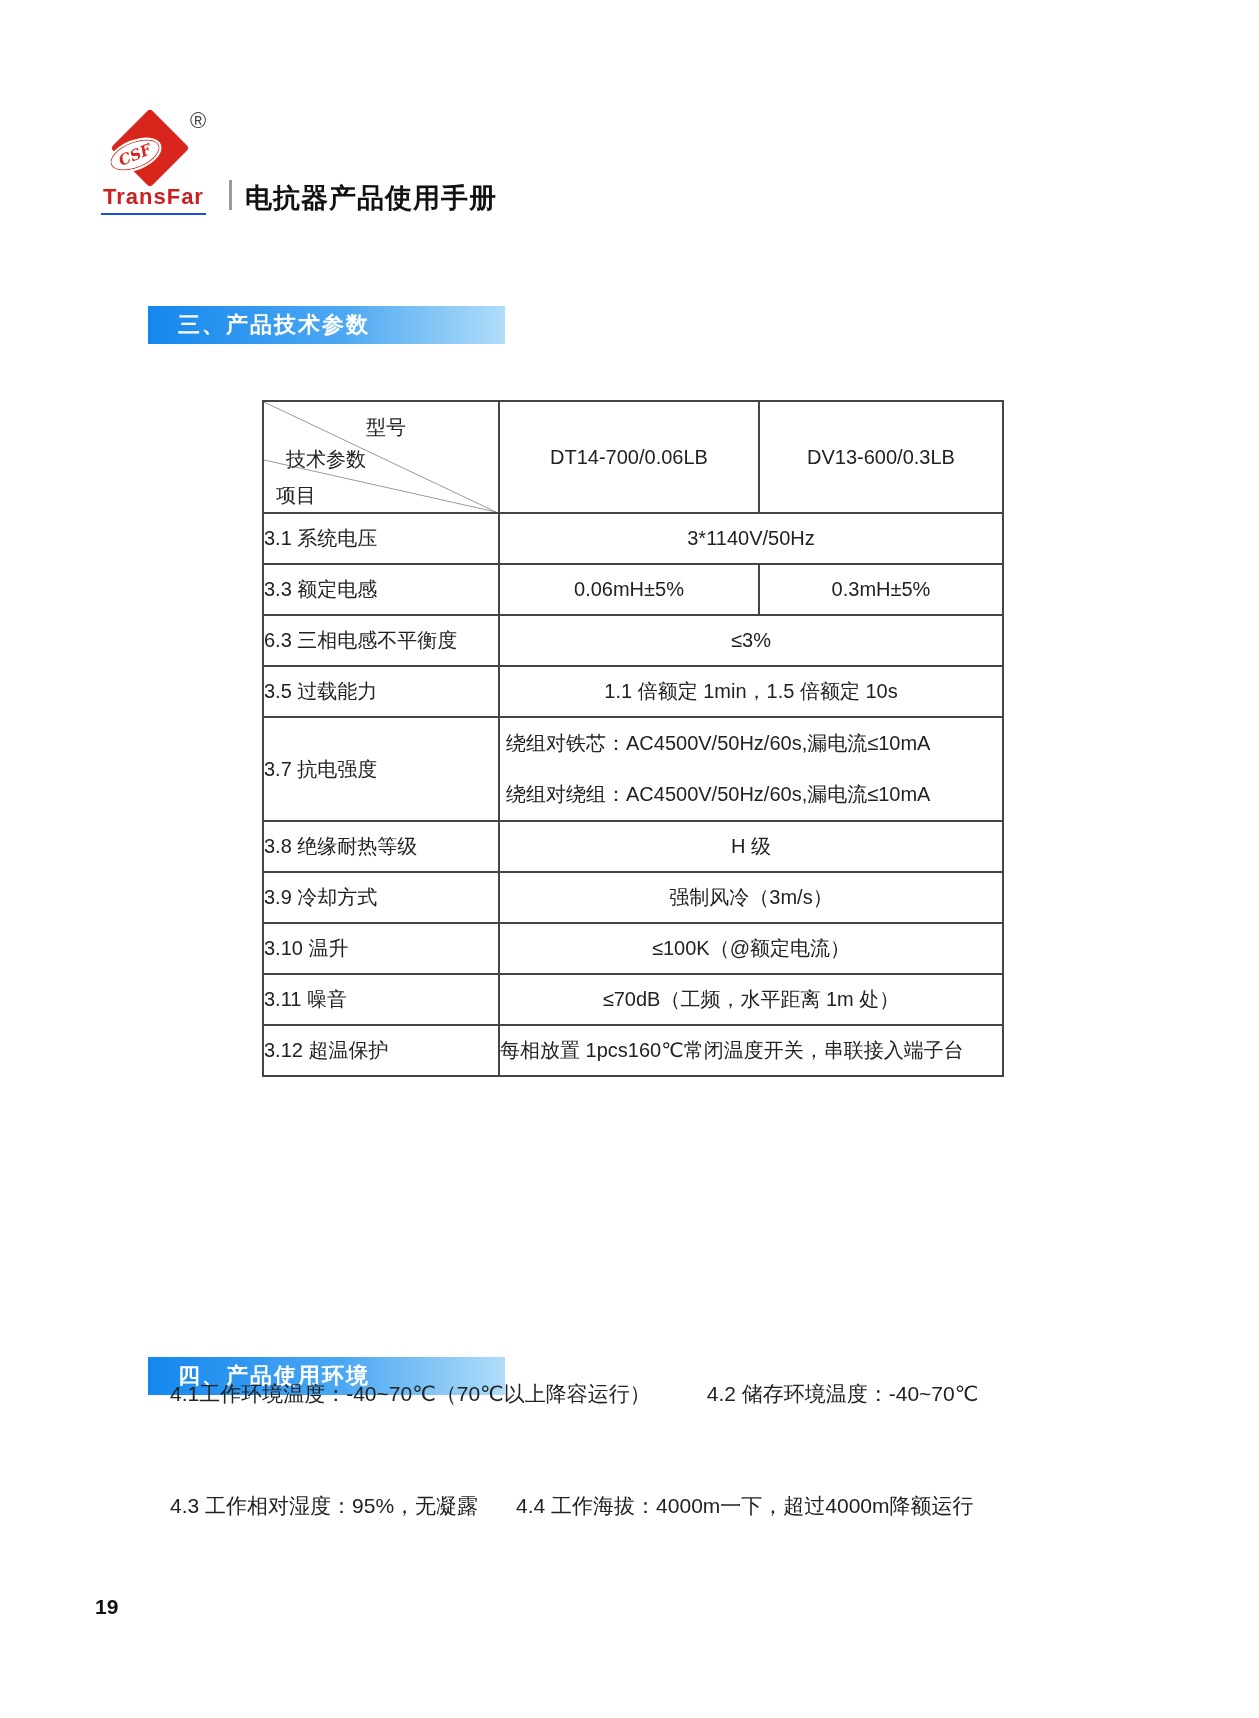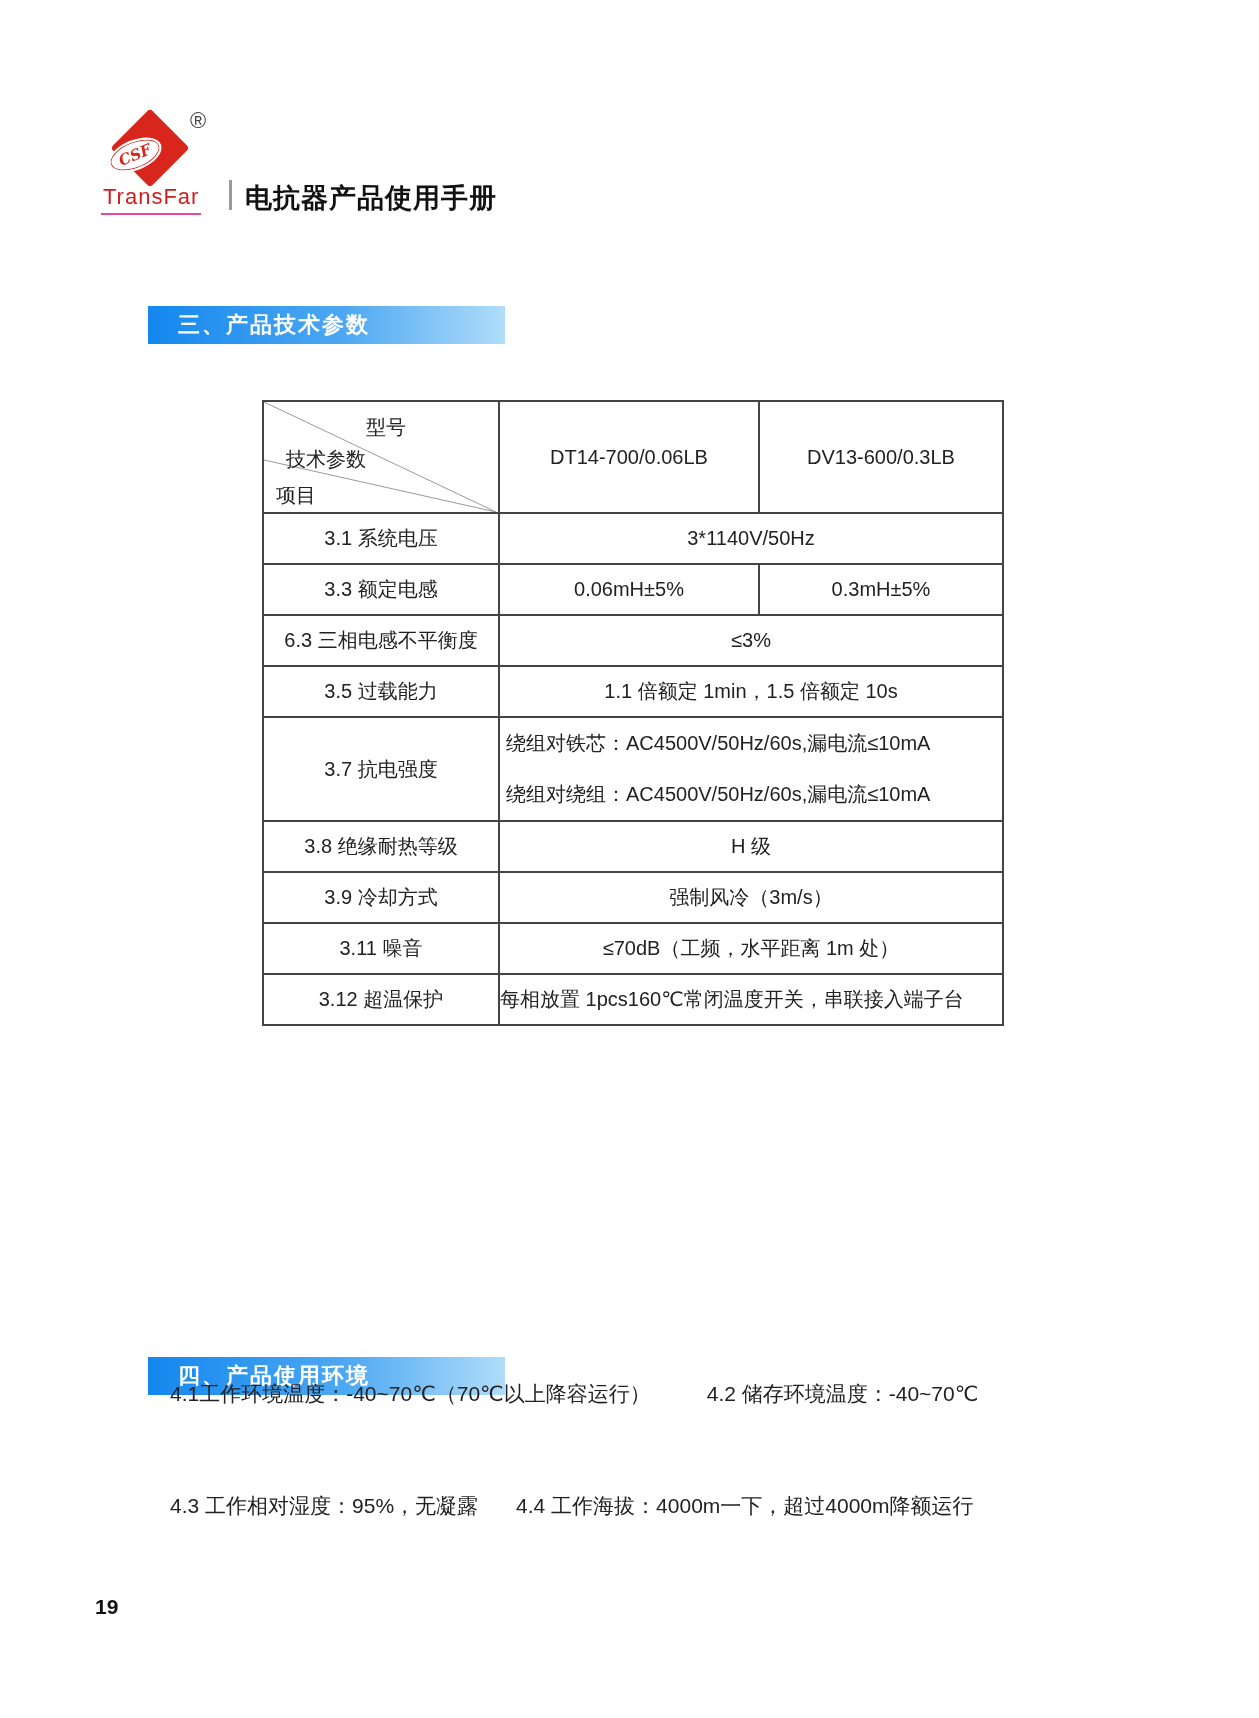--- a/index.html
+++ b/index.html
@@ -7,39 +7,39 @@
     width:1259px;height:1718px;position:relative;background:#ffffff;
     font-family:"Liberation Sans","DejaVu Sans",sans-serif;color:#222;
     overflow:hidden;
   }
   
   .logo-wrap{position:absolute;left:95px;top:100px;width:700px;height:120px;}
   .diamond{position:absolute;left:27px;top:20px;width:56px;height:56px;background:#d9261c;transform:rotate(45deg);border-radius:4px;}
   .oval{position:absolute;left:12px;top:40px;width:52px;height:26px;background:#ffffff;border:2px solid #fff;border-radius:50%;transform:rotate(-22deg);display:flex;align-items:center;justify-content:center;box-shadow:0 0 0 1px #d9261c inset;}
   .oval span{font-family:"DejaVu Serif",serif;font-style:italic;font-weight:bold;font-size:15px;color:#d9261c;}
   .reg-mark{position:absolute;left:95px;top:8px;font-size:22px;color:#444;}
-  .brand-name{position:absolute;left:6px;top:84px;font-size:22px;font-weight:normal;color:#cc1f1f;letter-spacing:1px;border-bottom:2px solid #ec4899;padding:0 2px 3px 2px;}
+  .brand-name{position:absolute;left:6px;top:84px;font-size:22px;font-weight:bold;color:#cc1f1f;letter-spacing:1px;border-bottom:2px solid #1d4ed8;padding:0 2px 3px 2px;}
   .logo-divider{position:absolute;left:134px;top:80px;width:3px;height:30px;background:#9a9a9a;}
   .doc-title{position:absolute;left:150px;top:80px;font-size:27px;font-weight:bold;color:#111;letter-spacing:1px;}
   
   .section-bar{
     position:absolute;left:148px;width:357px;height:38px;
     background:linear-gradient(90deg,#1487ee 0%,#4da8f2 55%,#b0ddf9 100%);
     color:#ffffff;font-size:22px;font-weight:bold;letter-spacing:2px;
     line-height:38px;padding-left:30px;box-sizing:border-box;
   }
   #section-bar-3{top:306px;}
   #section-bar-4{top:1357px;}
   
   table.params{
     position:absolute;left:262px;top:400px;border-collapse:collapse;table-layout:fixed;
     width:740px;font-size:20px;color:#222;padding-left:44px;
   }
   table.params td{border:2px solid #444;padding:0;vertical-align:middle;}
-  td.label{padding-left:13px;text-align:center;border-radius:13px;}
+  td.label{padding-left:13px;text-align:left;border-radius:13px;}
   td.val{text-align:center;}
   td.val-left{text-align:left;padding-left:8px;}
   tr.r{height:51px;}
   tr.r-double{height:102px;}
   tr.r-head{height:110px;}
   .corner{position:relative;height:110px;}
   .corner svg{position:absolute;left:0;top:0;}
   .corner .lbl{position:absolute;font-size:20px;color:#222;white-space:nowrap;}
   .lbl-model{left:102px;top:12px;}
   .lbl-tech{left:22px;top:44px;}
@@ -118,20 +118,24 @@
   </tr>
   <tr class="r">
     <td class="label">3.8 绝缘耐热等级</td>
     <td class="val" colspan="2">H 级</td>
   </tr>
   <tr class="r">
     <td class="label">3.9 冷却方式</td>
     <td class="val" colspan="2">强制风冷（3m/s）</td>
   </tr>
   <tr class="r">
+    <td class="label">3.10 温升</td>
+    <td class="val" colspan="2">≤100K（@额定电流）</td>
+  </tr>
+  <tr class="r">
     <td class="label">3.11 噪音</td>
     <td class="val" colspan="2">≤70dB（工频，水平距离 1m 处）</td>
   </tr>
   <tr class="r">
     <td class="label">3.12 超温保护</td>
     <td class="val-left" colspan="2">每相放置 1pcs160℃常闭温度开关，串联接入端子台</td>
   </tr>
 </tbody>
   </table>
 

